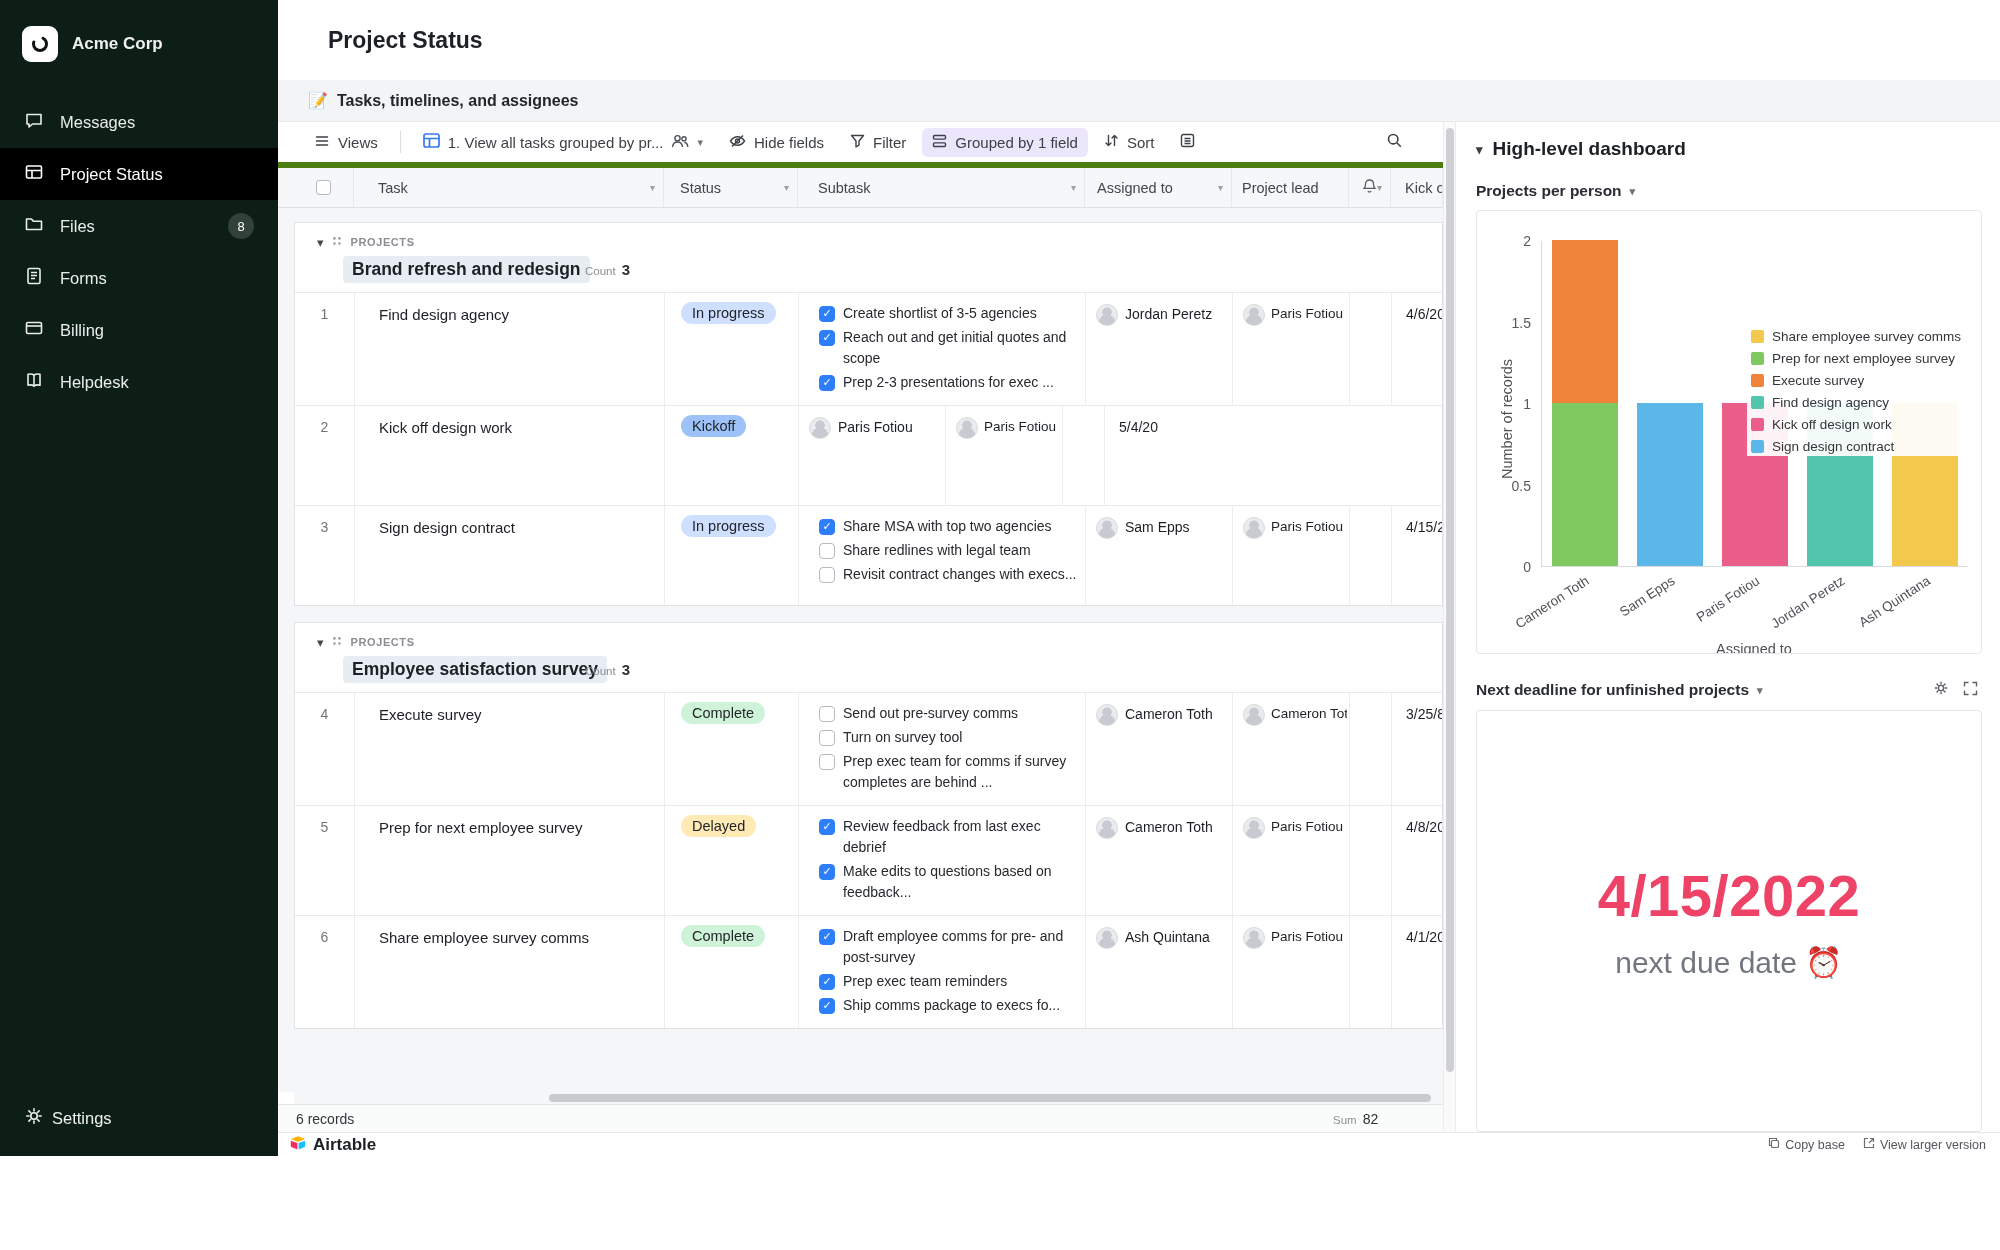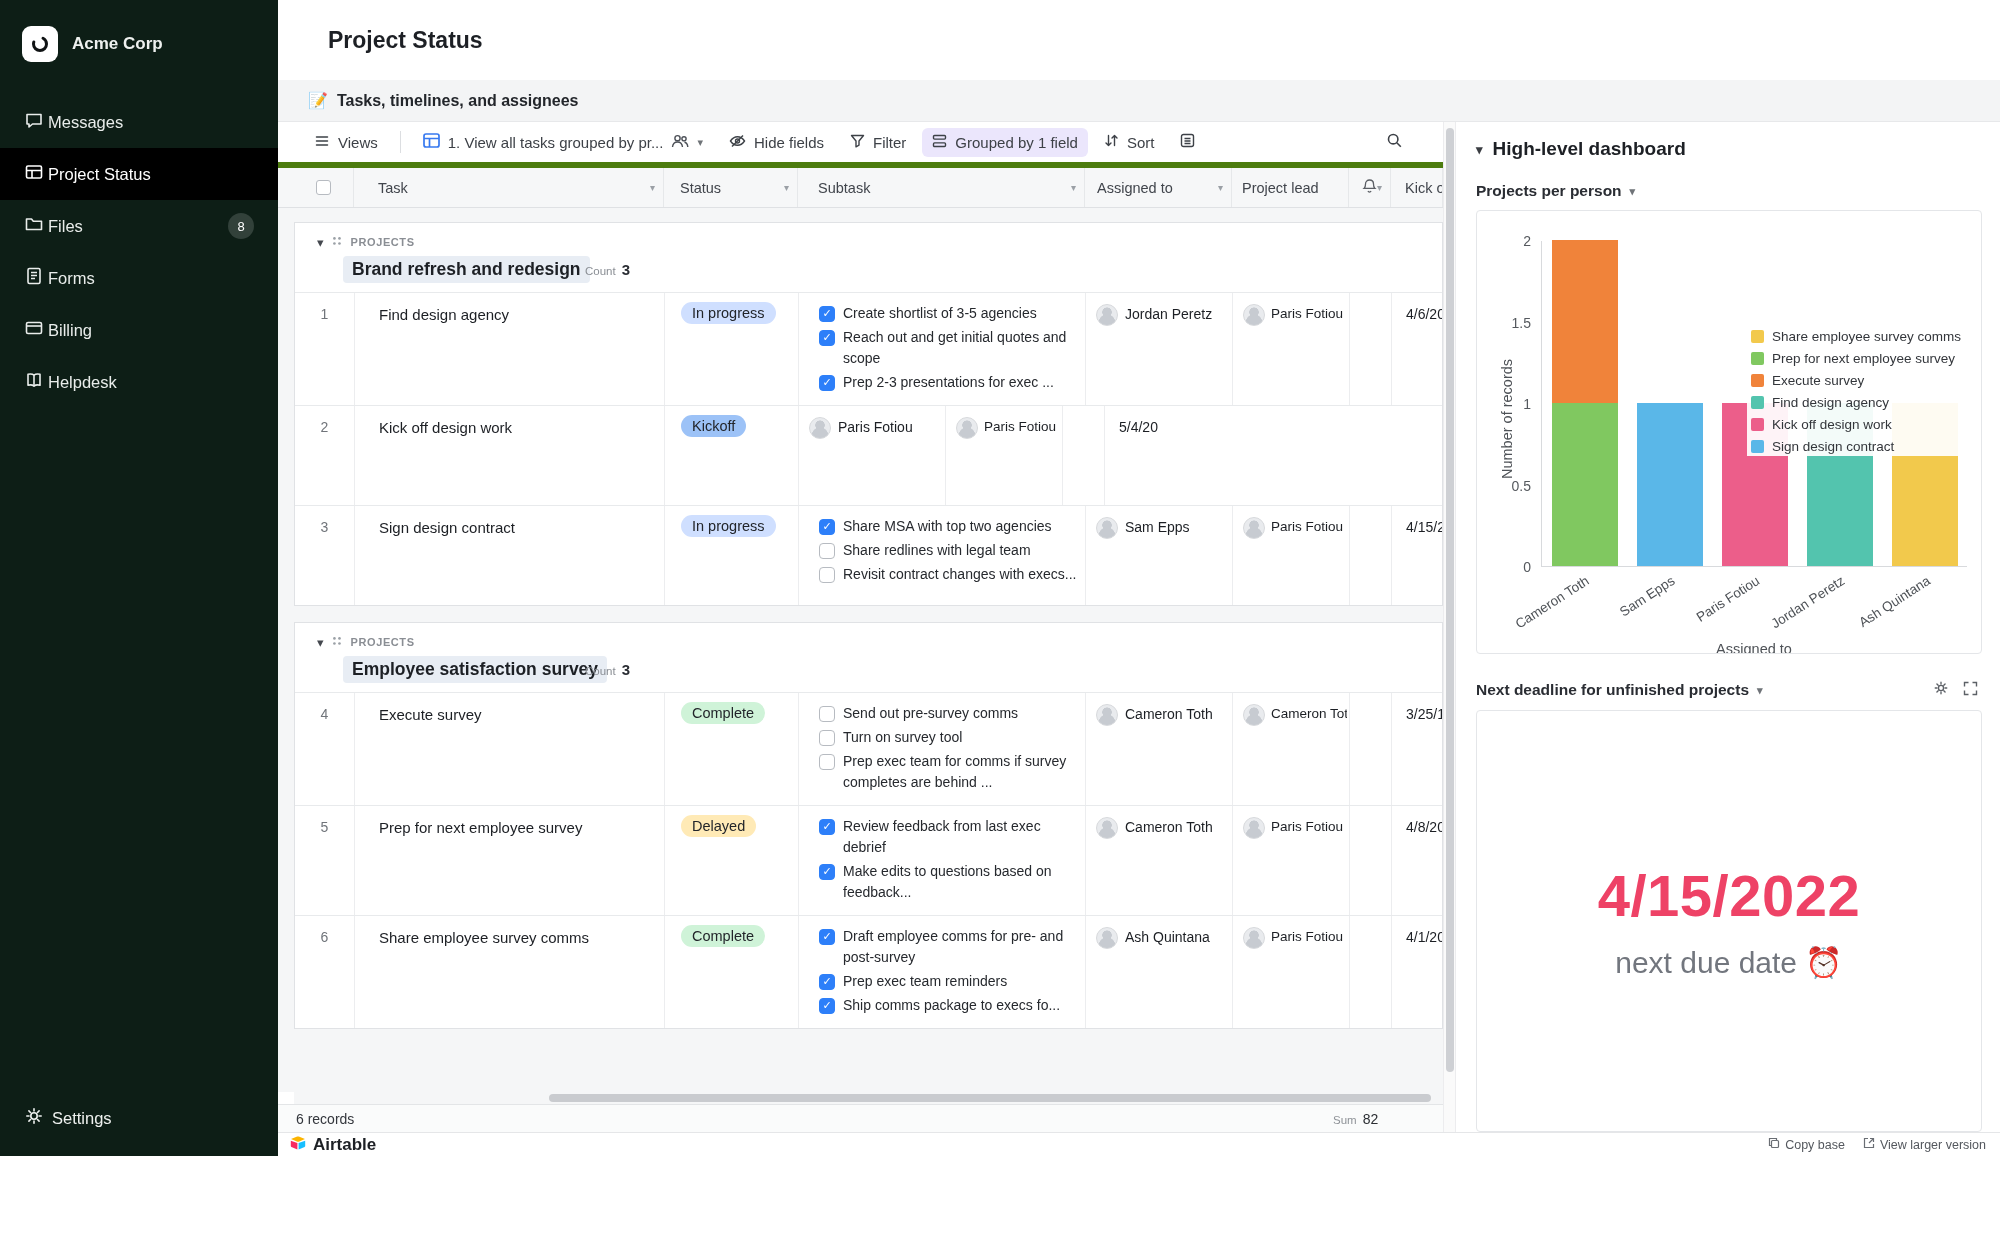--- a/index.html
+++ b/index.html
@@ -5,21 +5,21 @@
   html,body{margin:0;padding:0;overflow:hidden;background:#fff;}
   *{box-sizing:border-box;}
   .app{width:2000px;height:1156px;display:flex;font-family:"Liberation Sans",sans-serif;overflow:hidden;background:#0369a1;}
 
   
   .sidebar{width:278px;flex-shrink:0;background:#0d1e16;color:#eef1ef;display:flex;flex-direction:column;}
   .ws{display:flex;align-items:center;gap:14px;padding:26px 22px 34px 22px;}
   .ws-logo{width:36px;height:36px;border-radius:9px;background:#fff;display:flex;align-items:center;justify-content:center;flex-shrink:0;}
   .ws-name{font-size:17px;font-weight:700;}
   .nav{display:flex;flex-direction:column;}
-  .nav-item{display:flex;align-items:center;gap:4px;padding:0 24px;height:52px;font-size:16.5px;font-weight:500;color:#e9edeb;cursor:pointer;}
+  .nav-item{display:flex;align-items:center;gap:16px;padding:0 24px;height:52px;font-size:16.5px;font-weight:500;color:#e9edeb;cursor:pointer;}
   .nav-item.active{background:#000;color:#fff;}
   .badge{margin-left:auto;background:#32413a;border-radius:50%;width:26px;height:26px;display:flex;align-items:center;justify-content:center;font-size:13px;color:#fff;}
   .settings{margin-top:auto;display:flex;gap:8px;align-items:center;padding:26px 24px;font-size:16.5px;font-weight:500;cursor:pointer;}
 
   
   .main{flex:1;display:flex;flex-direction:column;min-width:0;}
   .page-header{height:80px;display:flex;align-items:center;padding-left:50px;background:#fff;flex-shrink:0;}
   .page-title{font-size:23px;font-weight:600;color:#1d2025;}
   .tab-strip{height:42px;background:#f3f4f5;border-bottom:1px solid #e7e8ea;display:flex;align-items:center;padding-left:30px;flex-shrink:0;}
   .tab-label{font-size:16px;font-weight:700;color:#23262b;display:flex;gap:9px;align-items:center;cursor:pointer;}
@@ -469,21 +469,21 @@
                 </div>
                 <div class="cell c-assign">
                   <span class="avatar"></span>
                   <span class="pname">Cameron Toth</span>
                 </div>
                 <div class="cell c-lead">
                   <span class="avatar"></span>
                   <span class="pname">Cameron Toth</span>
                 </div>
                 <div class="cell c-bell"></div>
-                <div class="cell c-date">3/25/1</div>
+                <div class="cell c-date">3/25/8</div>
               </div>
               <div class="trow">
                 <div class="cell c-num">5</div>
                 <div class="cell c-task">Prep for next employee survey</div>
                 <div class="cell c-status"><span class="chip" style="background: rgb(255, 234, 182);">Delayed</span></div>
                 <div class="cell c-sub">
                   <div class="sub">
                     <span class="cb on">✓</span>
                     <span class="sub-text">Review feedback from last exec debrief</span>
                   </div>

